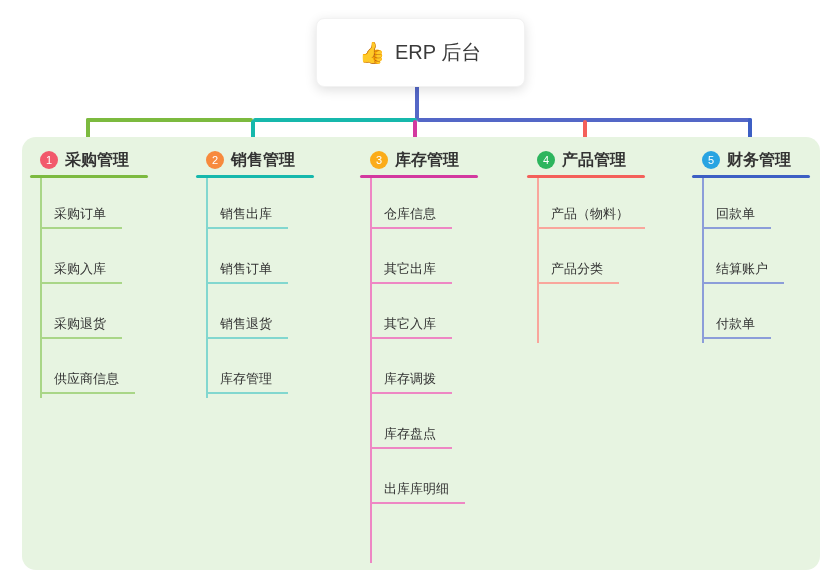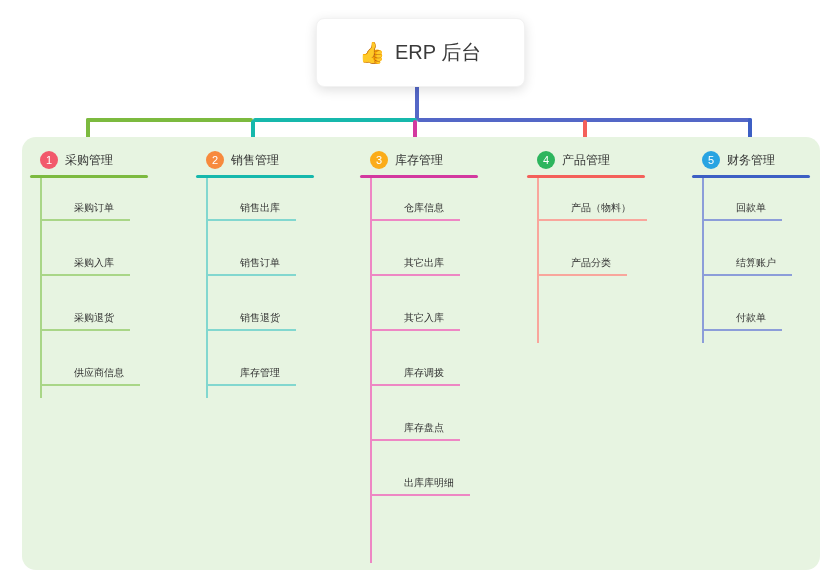--- a/index.html
+++ b/index.html
@@ -25,31 +25,31 @@
     background:#e7f4e1; border-radius:14px;
   }
 
   
   .branch { position:absolute; top:148px; width:120px; }
   .branch-title { margin-left:10px; display:flex; align-items:center; gap:7px; height:24px; }
   .badge {
     flex:0 0 auto; width:18px; height:18px; border-radius:50%;
     color:#ffffff; font-size:11px; line-height:18px; text-align:center;
   }
-  .branch-label { font-size:12px; color:#333333; white-space:nowrap; font-weight:400; }
+  .branch-label { font-size:16px; color:#333333; white-space:nowrap; font-weight:700; }
   .branch-underline { width:118px; height:3px; margin-top:3px; border-radius:2px; background:var(--main); }
 
   .children { position:relative; }
   .vline { position:absolute; left:10px; top:0; width:2px; background:var(--light); }
   .child { height:55px; position:relative; }
   .child-label {
-    position:absolute; left:10px; bottom:12px;
-    padding:0 16px 4px 34px;
+    position:absolute; left:10px; bottom:4px;
+    padding:0 16px 4px 14px;
     border-bottom:2px solid var(--light);
-    font-size:10px; color:#333333; white-space:nowrap;
+    font-size:13px; color:#333333; white-space:nowrap;
   }
 </style>
 </head>
 <body>
 
 <div class="stage">
 
   <div class="edge" id="edge-trunk" style="left: 415px; top: 85px; width: 4px; height: 35px; background: rgb(84, 103, 199);"></div>
   <div class="edge" id="edge-h-green" style="left: 86px; top: 118px; width: 167px; height: 4px; background: rgb(124, 186, 63);"></div>
   <div class="edge" id="edge-h-teal" style="left: 253px; top: 118px; width: 164px; height: 4px; background: rgb(22, 184, 172);"></div>

